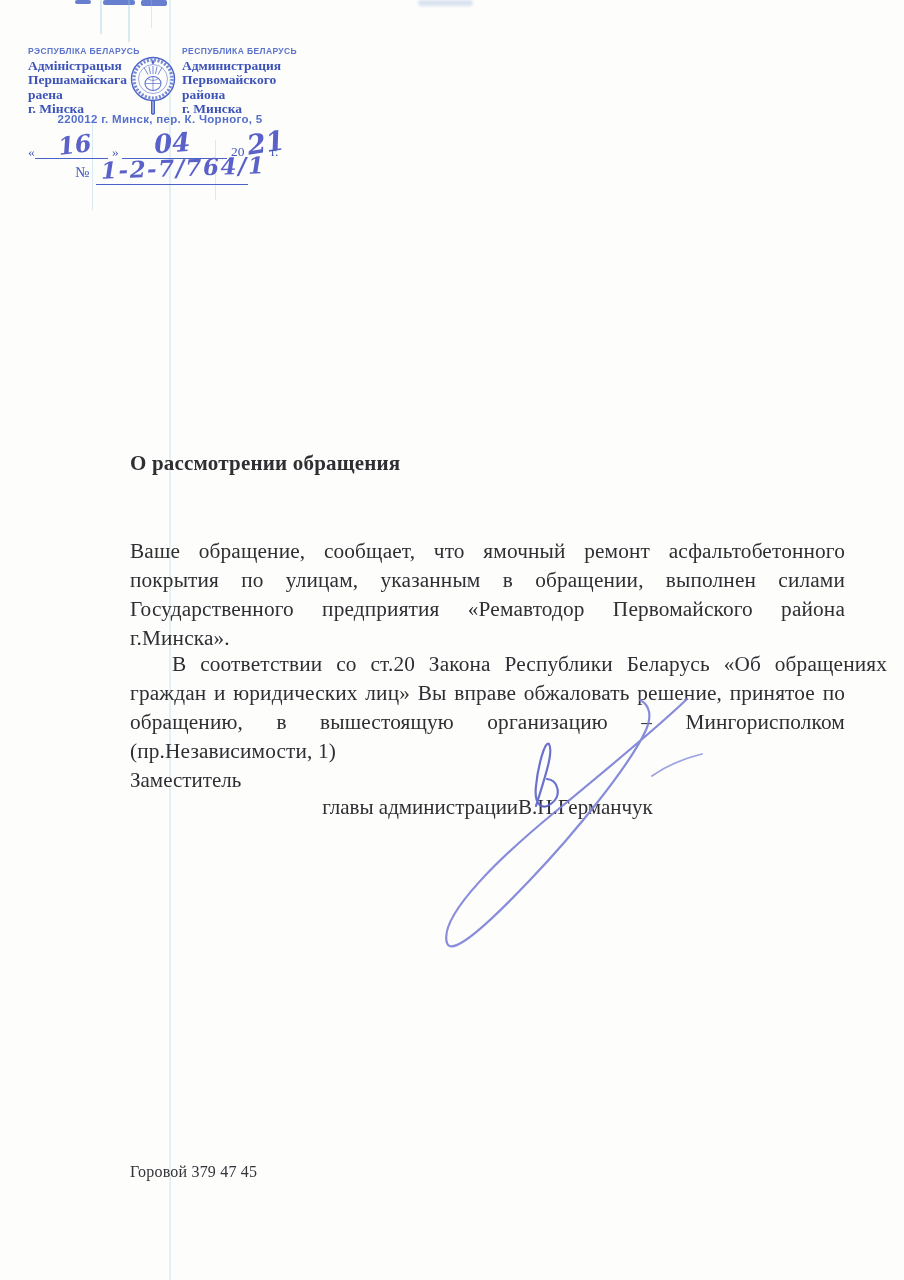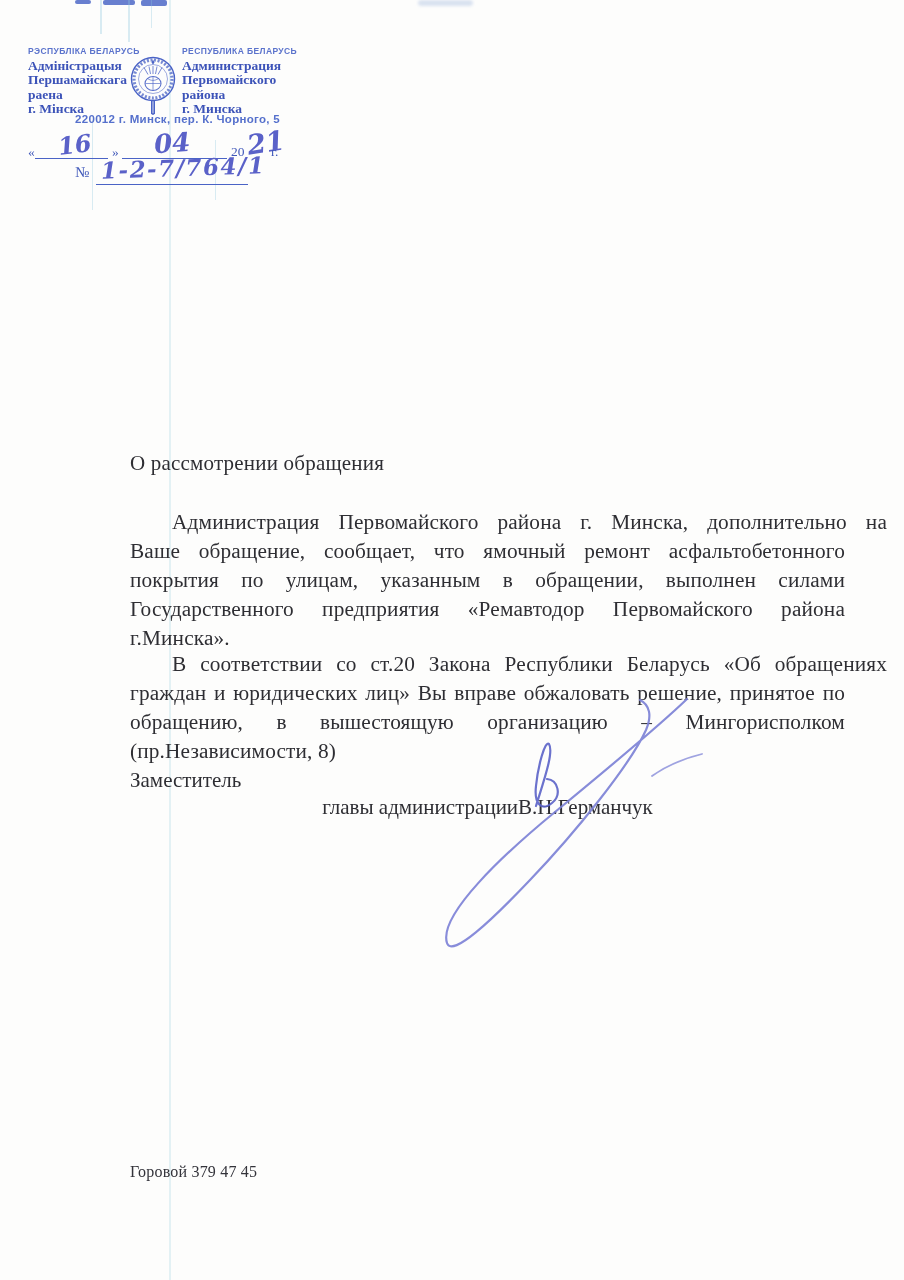--- a/index.html
+++ b/index.html
@@ -19,38 +19,38 @@
   .lh-col{position:absolute; text-align:left; color:#3c53b8;}
   .lh-col.left{left:28px; top:46px; width:96px;}
   .lh-col.right{left:182px; top:46px; width:100px;}
   .lh-country{
     font-family:"Liberation Sans", sans-serif;
     font-size:8.5px; font-weight:600; letter-spacing:.4px;
     color:#5b73cc; margin-bottom:3px; white-space:nowrap;
   }
   .lh-name{font-weight:bold; font-size:13.5px; line-height:14.3px; color:#3c53b8;}
   .lh-address{
-    position:absolute; left:40px; top:113px; width:240px; text-align:right;
+    position:absolute; left:40px; top:113px; width:240px; text-align:center;
     font-family:"Liberation Sans", sans-serif; font-weight:bold;
     font-size:11.5px; letter-spacing:.3px; color:#5570cc; white-space:nowrap;
   }
   .emblem{position:absolute; left:127px; top:54px;}
   
   .date-row{position:absolute; left:28px; top:136px; width:270px; height:26px;
     font-size:13.5px; color:#4058ba;}
   .date-row .printed{position:absolute; top:8px;}
   .blank{position:absolute; border-bottom:1.6px solid #4a63c6; height:22px;}
   .hand{
     position:absolute; font-style:italic; font-weight:bold;
     color:#5a61c8; font-family:"DejaVu Serif", serif; white-space:nowrap;
   }
   .num-row{position:absolute; left:75px; top:160px; width:190px; height:26px;
     font-size:15px; color:#4058ba;}
   
-  .subject{position:absolute; left:130px; top:451px; font-size:21px; letter-spacing:.2px;}
+  .subject{position:absolute; left:130px; top:451px; font-size:21px; letter-spacing:.2px;font-weight:bold;}
   .bodyline{
     position:absolute; left:130px; width:715px; height:29px;
     font-size:21.3px; letter-spacing:.15px; white-space:nowrap;
   }
   .jl{white-space:normal; text-align:justify; text-align-last:justify; word-spacing:.5px;}
   .ind{padding-left:42px;}
   .signer-pos1{position:absolute; left:130px; top:768px; font-size:21px;}
   .signer-row{position:absolute; left:130px; top:795px; width:715px; font-size:21px;
     display:flex; justify-content:center;}
   .footer-exec{position:absolute; left:130px; top:1163px; font-size:16px;
@@ -120,30 +120,29 @@
 
     <div class="num-row">
       <span style="position:absolute;left:0;top:4px;">№</span>
       <span class="blank" style="left:21px;width:152px;top:2px;"></span>
       <span class="hand" style="left:26px;top:-6px;font-size:23px;letter-spacing:1.5px;transform:rotate(-2deg);">1-2-7/764/1</span>
     </div>
   </div>
 
   <div class="subject">О рассмотрении обращения</div>
 
-  <div class="bodyline jl ind" style="top:510px;">Администрация Первомайского района г. Минска, дополнительно на</div>
   <div class="bodyline jl" style="top:568px;">покрытия по улицам, указанным в обращении, выполнен силами</div>
   <div class="bodyline jl" style="top:539px;">Ваше обращение, сообщает, что ямочный ремонт асфальтобетонного</div>
   <div class="bodyline" style="top:626px;">г.Минска».</div>
   <div class="bodyline jl" style="top:597px;">Государственного предприятия «Ремавтодор Первомайского района</div>
 
   <div class="bodyline jl ind" style="top:652px;">В соответствии со ст.20 Закона Республики Беларусь «Об обращениях</div>
   <div class="bodyline jl" style="top:710px;">обращению, в вышестоящую организацию – Мингорисполком</div>
   <div class="bodyline jl" style="top:681px;">граждан и юридических лиц» Вы вправе обжаловать решение, принятое по</div>
-  <div class="bodyline" style="top:739px;">(пр.Независимости, 8)</div>
+  <div class="bodyline" style="top:739px;">(пр.Независимости, 1)</div>
 
   <div class="signer-pos1">Заместитель</div>
   <div class="signer-row">
     <span>главы администрации</span>
     <span>В.Н.Германчук</span>
   </div>
 
   <svg class="sig-svg" width="300" height="285" viewBox="0 0 300 285">
     <g fill="none" stroke="#7b80d6" stroke-width="2.2" stroke-linecap="round" opacity=".9">
       <path d="M272 11 C245 37 185 87 140 124 C90 165 23 227 32 255 C37 270 77 232 115 192 C160 145 215 77 231 42 C237 28 235 17 225 12"></path>

